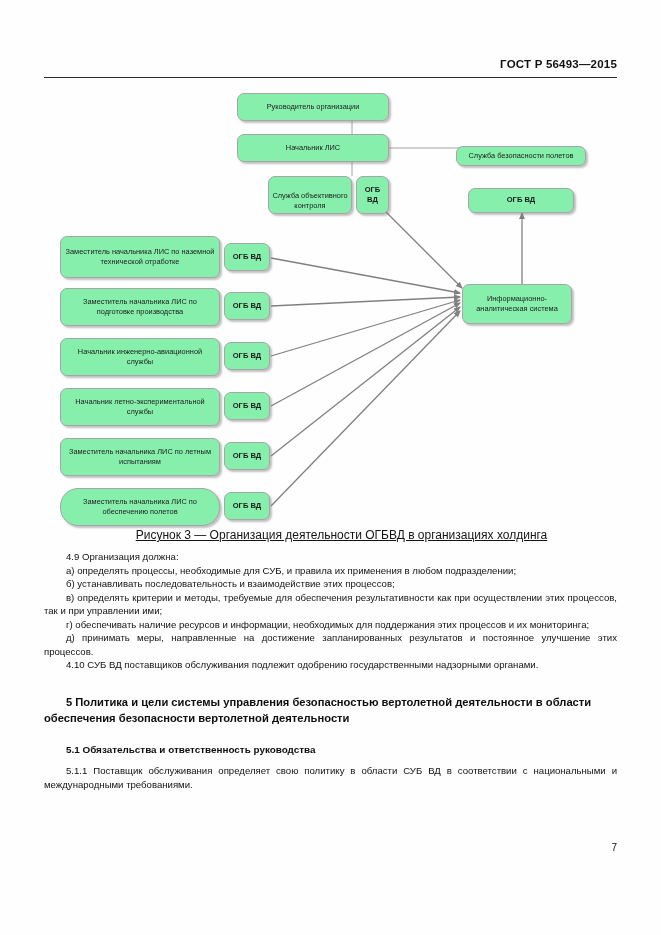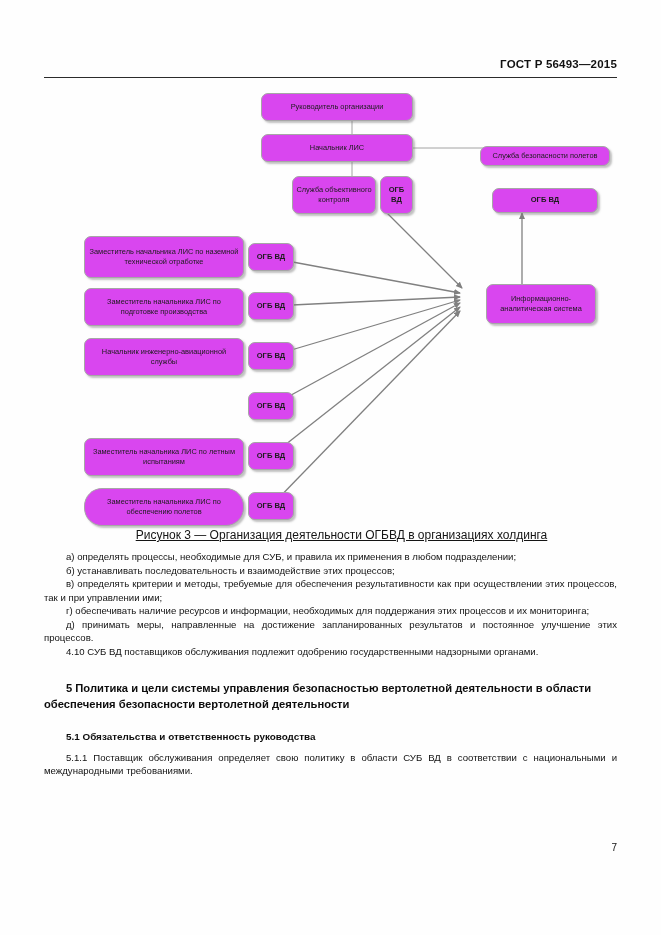--- a/index.html
+++ b/index.html
@@ -48,31 +48,30 @@
     left: 44px;
     width: 573px;
     height: 430px;
   }
 
   .node {
     position: absolute;
     box-sizing: border-box;
     border: 1px solid #a6a6a6;
     border-radius: 7px;
-    background: #d946ef;
+    background: #86efac;
     box-shadow: 2px 2px 2px rgba(120,120,120,0.45);
     display: flex;
     align-items: center;
     justify-content: center;
     text-align: center;
     font-size: 7.4px;
     line-height: 1.32;
     color: #1b1b1b;
     padding: 2px 3px;
-    margin-left: 24px;
   }
   .node.small { font-size: 7.6px; font-weight: bold; }
   .node .lbl { display: block; width: 100%; }
 
   svg.wires {
     position: absolute;
     inset: 0;
     width: 100%;
     height: 100%;
     overflow: visible;
@@ -173,21 +172,21 @@
     </svg>
 
     <div class="node" style="left:193px; top:5px; width:152px; height:28px;">
       <span class="lbl">Руководитель организации</span>
     </div>
 
     <div class="node" style="left:193px; top:46px; width:152px; height:28px;align-items:center;">
       <span class="lbl">Начальник ЛИС</span>
     </div>
 
-    <div class="node" style="left:224px; top:88px; width:84px; height:38px;">
+    <div class="node" style="left:224px; top:88px; width:84px; height:38px;align-items:flex-end;">
       <span class="lbl">Служба объективного контроля</span>
     </div>
 
     <div class="node small" style="left:312px; top:88px; width:33px; height:38px;">
       <span class="lbl">
         <span>ОГБ</span><br>
         <span>ВД</span>
       </span>
     </div>
 
@@ -217,20 +216,23 @@
       <span class="lbl">ОГБ ВД</span>
     </div>
 
     <div class="node" style="left:16px; top:250px; width:160px; height:38px;">
       <span class="lbl">Начальник инженерно-авиационной службы</span>
     </div>
     <div class="node small" style="left:180px; top:254px; width:46px; height:28px;">
       <span class="lbl">ОГБ ВД</span>
     </div>
 
+    <div class="node" style="left:16px; top:300px; width:160px; height:38px;">
+      <span class="lbl">Начальник летно-экспериментальной службы</span>
+    </div>
     <div class="node small" style="left:180px; top:304px; width:46px; height:28px;">
       <span class="lbl">ОГБ ВД</span>
     </div>
 
     <div class="node" style="left:16px; top:350px; width:160px; height:38px;">
       <span class="lbl">Заместитель начальника ЛИС по летным испытаниям</span>
     </div>
     <div class="node small" style="left:180px; top:354px; width:46px; height:28px;">
       <span class="lbl">ОГБ ВД</span>
     </div>
@@ -239,20 +241,21 @@
       <span class="lbl">Заместитель начальника ЛИС по обеспечению полетов</span>
     </div>
     <div class="node small" style="left:180px; top:404px; width:46px; height:28px;">
       <span class="lbl">ОГБ ВД</span>
     </div>
   </div>
 
   <div class="caption">Рисунок 3 — Организация деятельности ОГБВД в организациях холдинга</div>
 
   <div class="body">
+    <p class="t">4.9 Организация должна:</p>
     <p class="t">а) определять процессы, необходимые для СУБ, и правила их применения в любом подразделении;</p>
     <p class="t">б) устанавливать последовательность и взаимодействие этих процессов;</p>
     <p class="t">в) определять критерии и методы, требуемые для обеспечения результативности как при осуществлении этих процессов, так и при управлении ими;</p>
     <p class="t">г) обеспечивать наличие ресурсов и информации, необходимых для поддержания этих процессов и их мониторинга;</p>
     <p class="t">д) принимать меры, направленные на достижение запланированных результатов и постоянное улучшение этих процессов.</p>
     <p class="t">4.10 СУБ ВД поставщиков обслуживания подлежит одобрению государственными надзорными органами.</p>
 
     <h2 class="sec">5 Политика и цели системы управления безопасностью вертолетной деятельности в области обеспечения безопасности вертолетной деятельности</h2>
     <h3 class="sub">5.1 Обязательства и ответственность руководства</h3>
     <p class="t gap">5.1.1 Поставщик обслуживания определяет свою политику в области СУБ ВД в соответствии с национальными и международными требованиями.</p>

